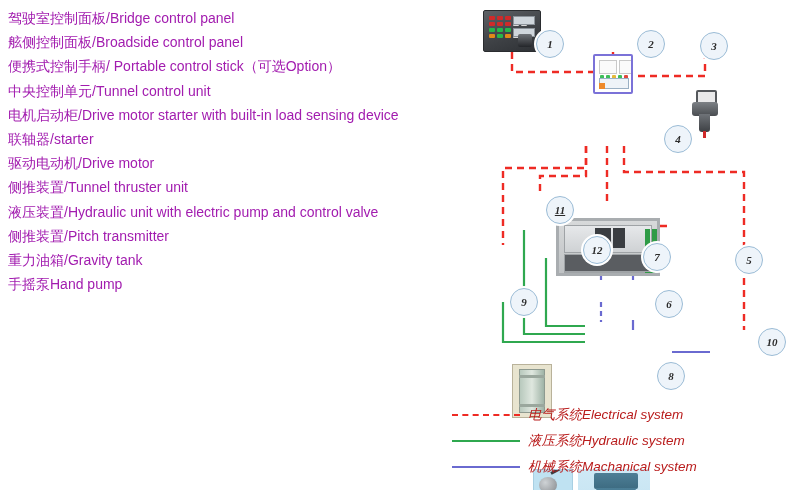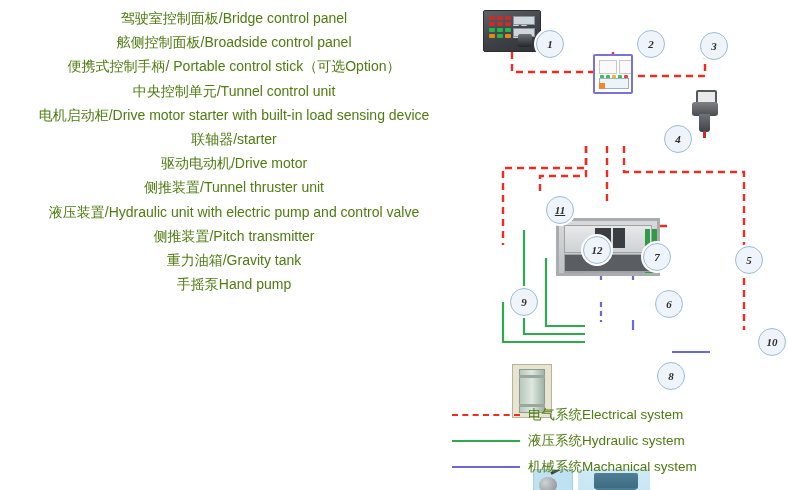--- a/index.html
+++ b/index.html
@@ -8,40 +8,40 @@
     font-family:"Liberation Sans","DejaVu Sans",sans-serif;
     color:#1a1a1a;
   }
   
   #legend-list{position:absolute;left:8px;top:6px;width:452px;}
   #legend-list .title{
     font-size:14.5px;font-weight:bold;line-height:24px;color:#111;
     letter-spacing:0px;white-space:nowrap;
   }
   #legend-list .row{
-    font-size:14px;line-height:24.2px;color:#4d7c0f;white-space:nowrap;text-align:center;
+    font-size:14px;line-height:24.2px;color:#a21caf;white-space:nowrap;
   }
   
   #diagram{position:absolute;left:0;top:0;width:788px;height:490px;}
   #wires{position:absolute;left:0;top:0;width:788px;height:490px;}
   .node{position:absolute;box-sizing:border-box;overflow:hidden;}
   .badge{
     position:absolute;width:26px;height:26px;border-radius:50%;
     background:#eef4fa;border:1.2px solid #9bbcd6;
     display:flex;align-items:center;justify-content:center;
     font-size:11px;font-style:italic;font-weight:bold;color:#2b2b2b;
     font-family:"Liberation Serif","DejaVu Serif",serif;
     box-shadow:0 0 0 2px #ffffff;
   }
   
   #key{position:absolute;left:452px;top:402px;width:330px;}
   #key .keyrow{height:26px;display:flex;align-items:center;}
   #key .swatch{width:68px;height:0;margin-right:8px;flex:none;position:relative;}
   #key .swatch i{position:absolute;left:0;top:-1px;width:68px;height:2px;display:block;}
-  #key .klabel{font-size:13.5px;color:#4d7c0f;white-space:nowrap;}
+  #key .klabel{font-size:13.5px;color:#b91c1c;white-space:nowrap;font-style:italic;}
 
   
   .bridge-panel{
     background:linear-gradient(160deg,#5e6166 0%,#3f4246 55%,#2e3135 100%);
     position:relative;border:1px solid #2a2c2f;border-radius:2px;
   }
   .bp-keys{position:absolute;left:5px;top:5px;display:grid;
     grid-template-columns:repeat(5,6px);grid-auto-rows:4px;gap:2px;}
   .bp-keys span{display:block;width:6px;height:4px;background:#cf2a2a;border-radius:1px;}
   .bp-keys span.g{background:#27b64a;} .bp-keys span.o{background:#e08a18;}

